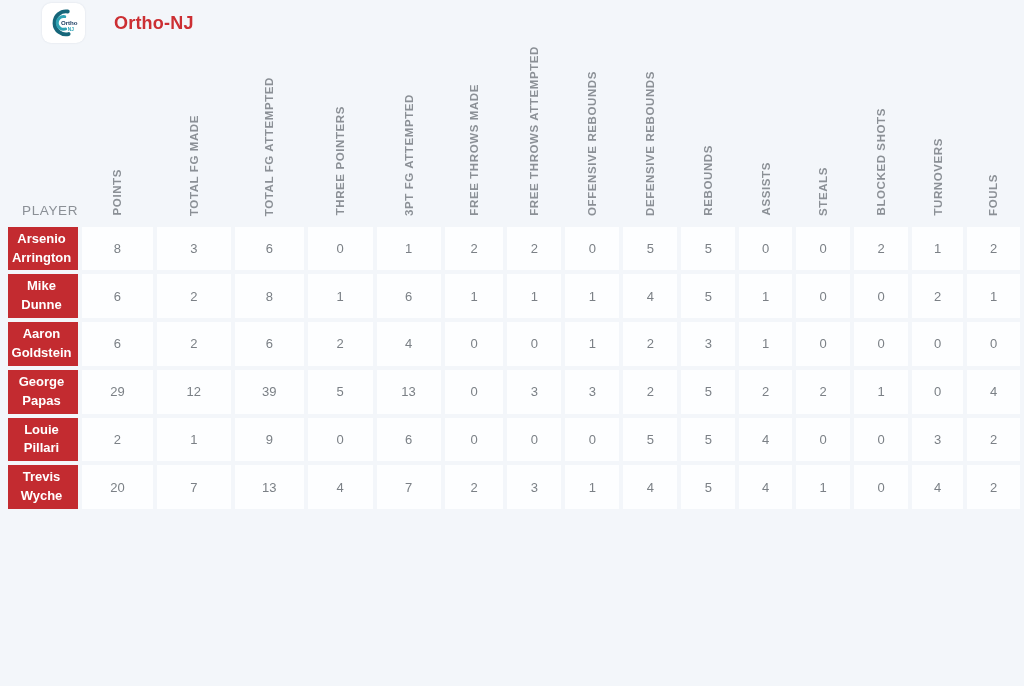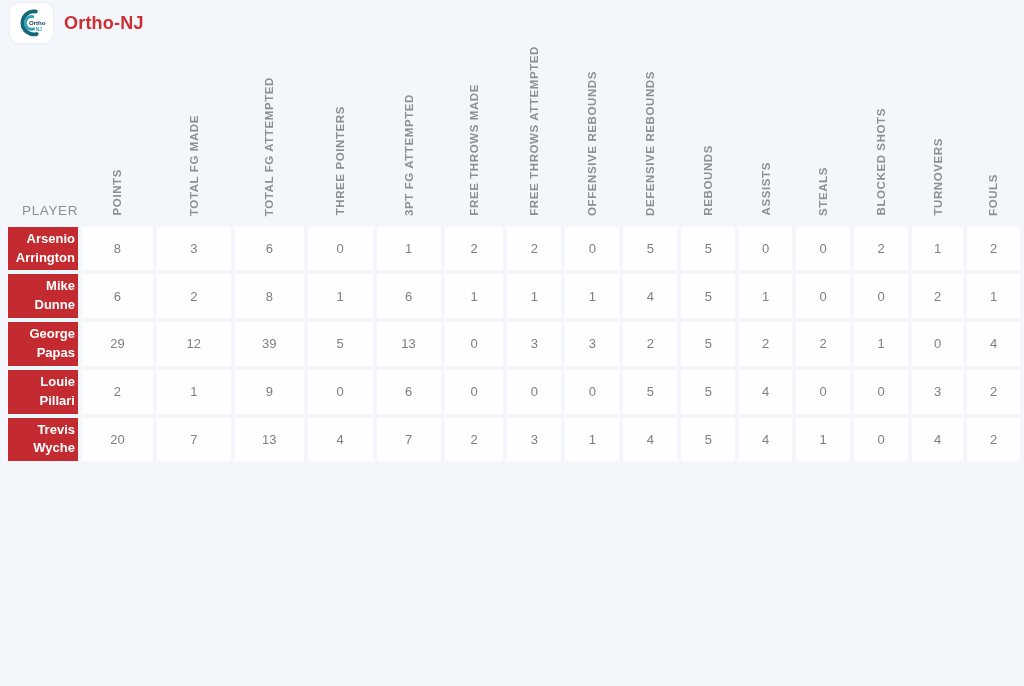--- a/index.html
+++ b/index.html
@@ -14,22 +14,22 @@
     --logo-navy:#14365c;
   }
   *{box-sizing:border-box;}
   html,body{margin:0;padding:0;}
   body{
     width:1024px;height:686px;overflow:hidden;
     background:var(--page-bg);
     font-family:"Liberation Sans", sans-serif;
   }
   .app-header{
-    display:flex;align-items:center;gap:11px;
-    padding:4px 0 0 10px;height:42px;
+    display:flex;align-items:center;gap:29px;
+    padding:4px 0 0 10px;height:42px;margin-left:32px;
   }
   .logo-badge{
     width:43px;height:40px;background:#ffffff;border-radius:9px;
     display:flex;align-items:center;justify-content:center;
     box-shadow:0 0 2px rgba(40,60,90,.12);
     flex:0 0 auto;
   }
   .page-title{
     color:var(--title-red);font-size:18px;font-weight:bold;letter-spacing:.2px;
   }
@@ -48,21 +48,21 @@
   }
   .stat-header span{
     display:inline-block;
     writing-mode:vertical-rl;transform:rotate(180deg);
     color:var(--header-gray);font-size:11.5px;letter-spacing:.6px;
     white-space:nowrap;
   }
   .player-cell{
     background:var(--accent-red);color:#ffffff;
     font-weight:bold;font-size:13px;line-height:1.45;
-    text-align:right;vertical-align:middle;
+    text-align:center;vertical-align:middle;
     padding:3px 3px 3px 0;height:42px;
   }
   .stat-cell{
     background:var(--cell-bg);color:var(--text-gray);
     font-size:13px;text-align:center;vertical-align:middle;height:42px;
   }
 </style>
 </head>
 <body>
 
@@ -150,20 +150,38 @@
         <td class="stat-cell">1</td>
         <td class="stat-cell">4</td>
         <td class="stat-cell">5</td>
         <td class="stat-cell">1</td>
         <td class="stat-cell">0</td>
         <td class="stat-cell">0</td>
         <td class="stat-cell">2</td>
         <td class="stat-cell">1</td>
       </tr>
       <tr>
+        <th class="player-cell">Aaron Goldstein</th>
+        <td class="stat-cell">6</td>
+        <td class="stat-cell">2</td>
+        <td class="stat-cell">6</td>
+        <td class="stat-cell">2</td>
+        <td class="stat-cell">4</td>
+        <td class="stat-cell">0</td>
+        <td class="stat-cell">0</td>
+        <td class="stat-cell">1</td>
+        <td class="stat-cell">2</td>
+        <td class="stat-cell">3</td>
+        <td class="stat-cell">1</td>
+        <td class="stat-cell">0</td>
+        <td class="stat-cell">0</td>
+        <td class="stat-cell">0</td>
+        <td class="stat-cell">0</td>
+      </tr>
+      <tr>
         <th class="player-cell">George Papas</th>
         <td class="stat-cell">29</td>
         <td class="stat-cell">12</td>
         <td class="stat-cell">39</td>
         <td class="stat-cell">5</td>
         <td class="stat-cell">13</td>
         <td class="stat-cell">0</td>
         <td class="stat-cell">3</td>
         <td class="stat-cell">3</td>
         <td class="stat-cell">2</td>

